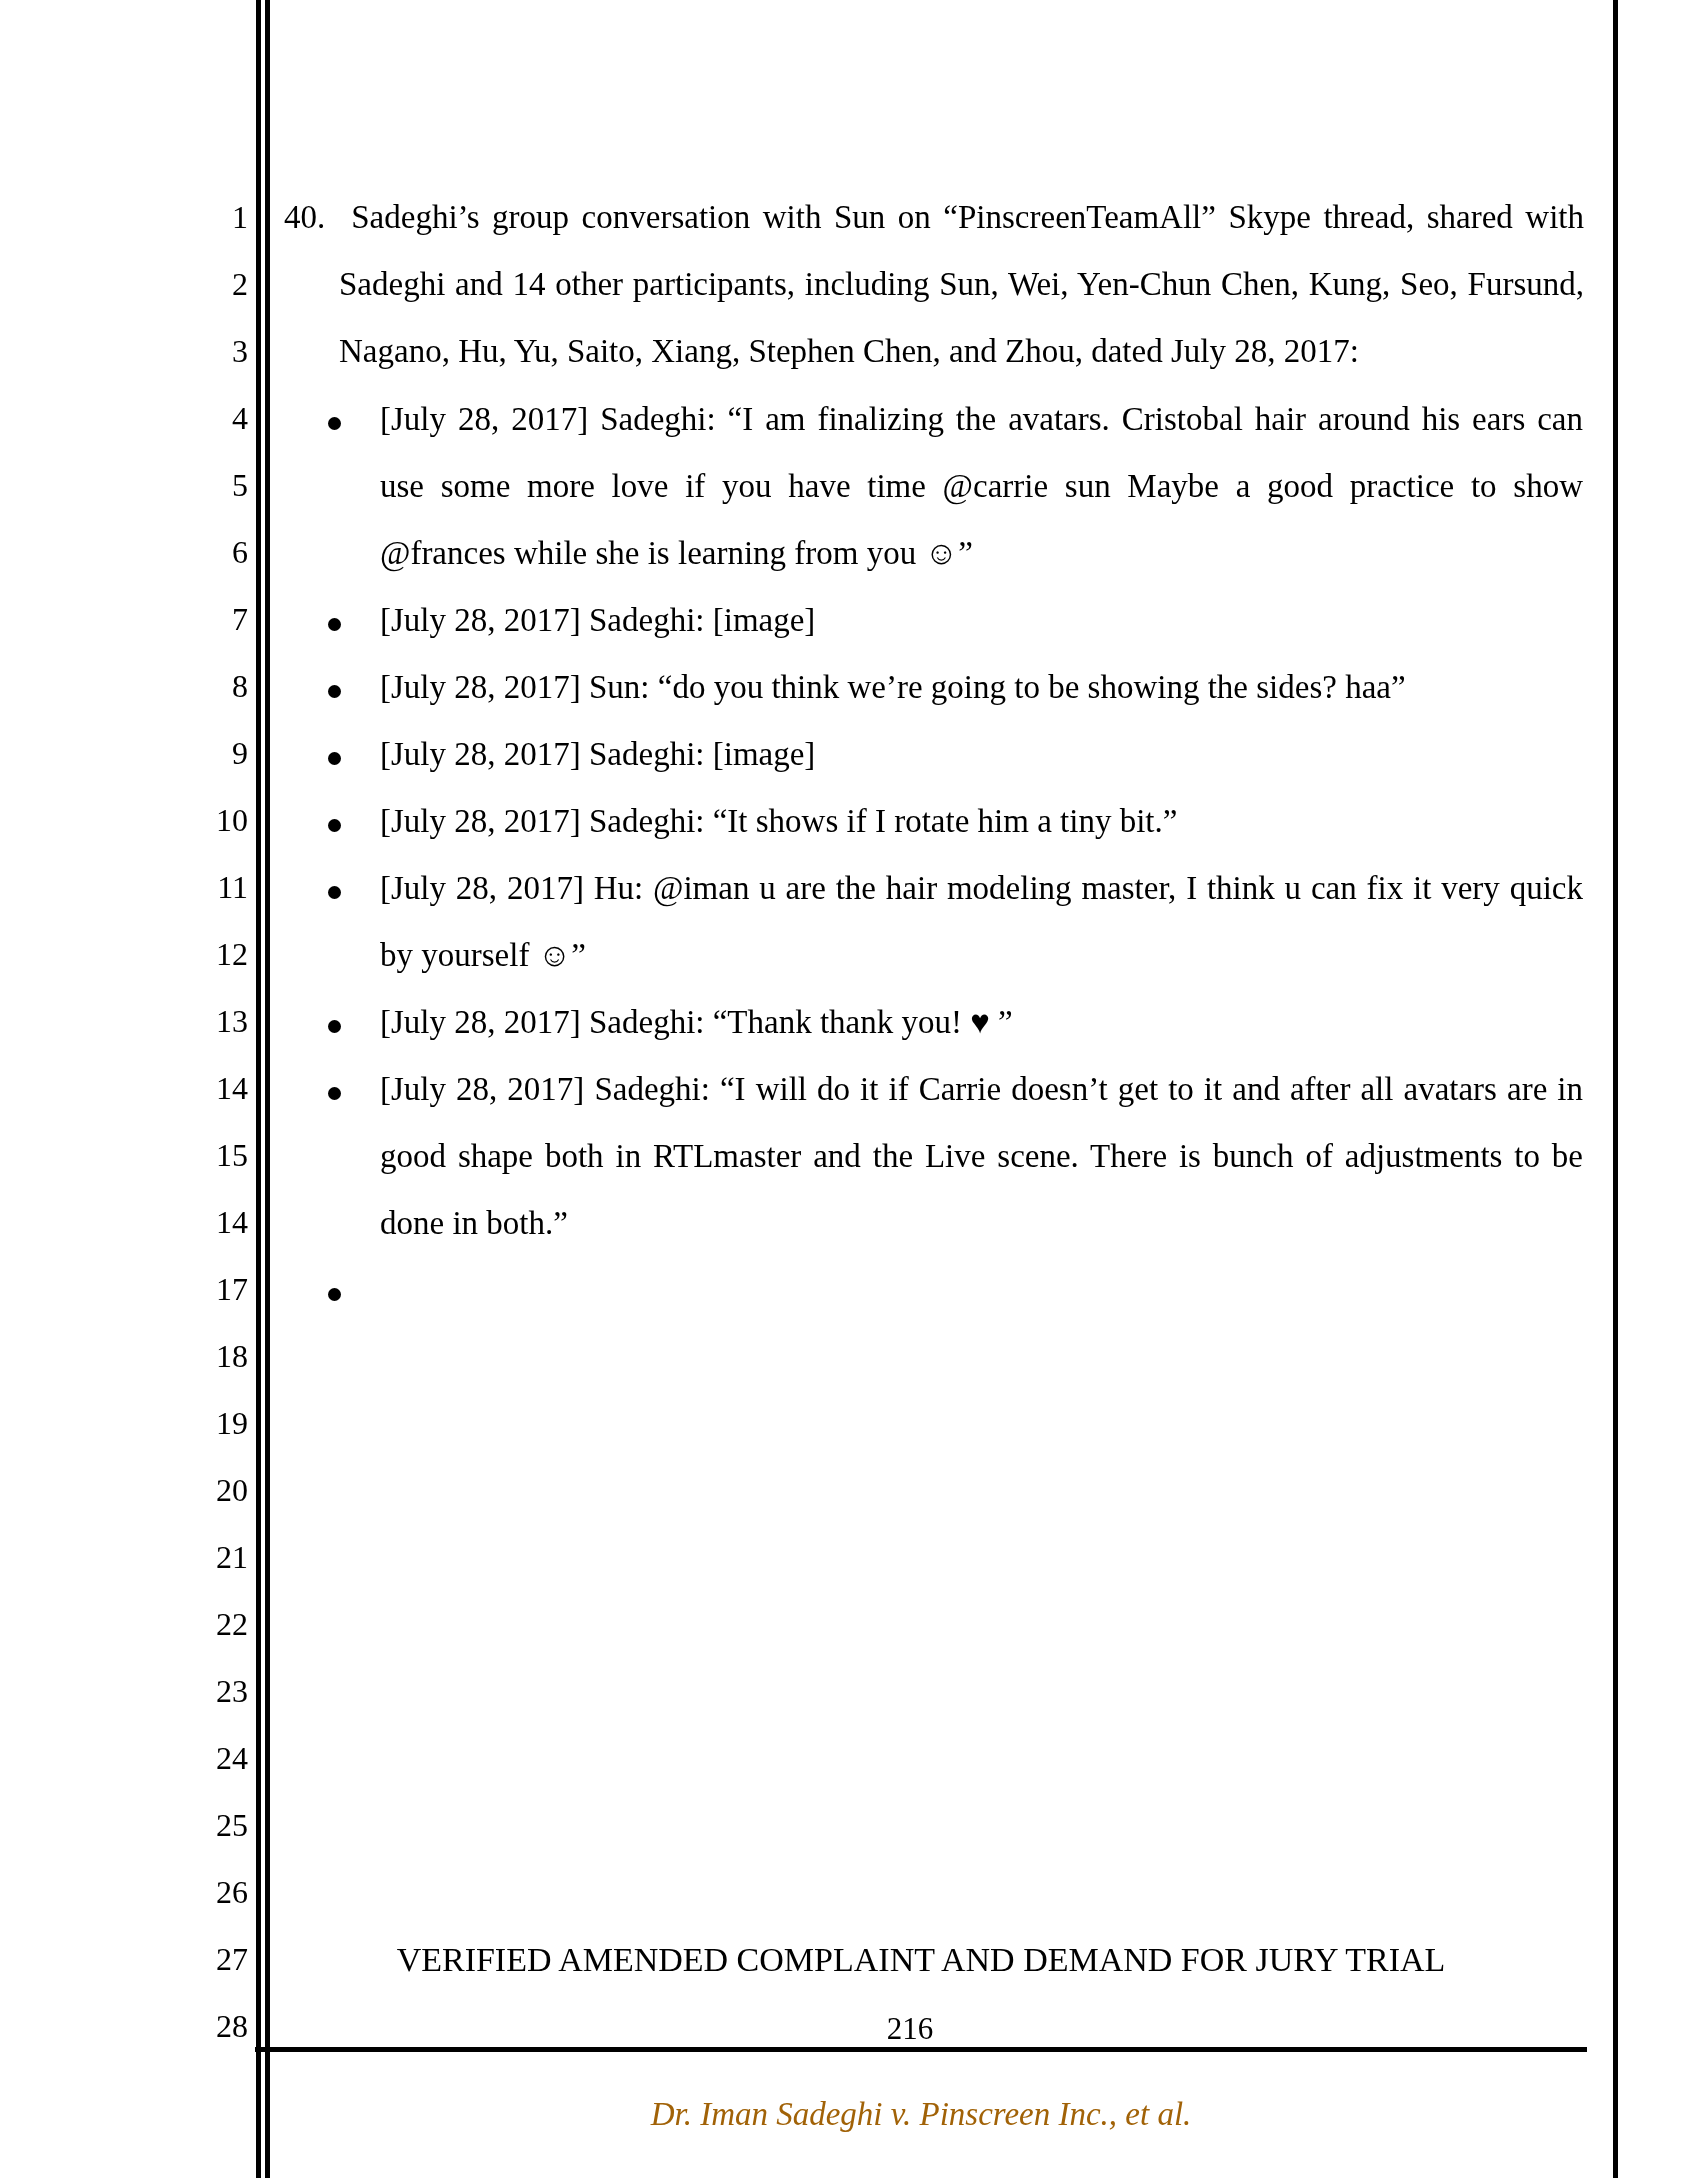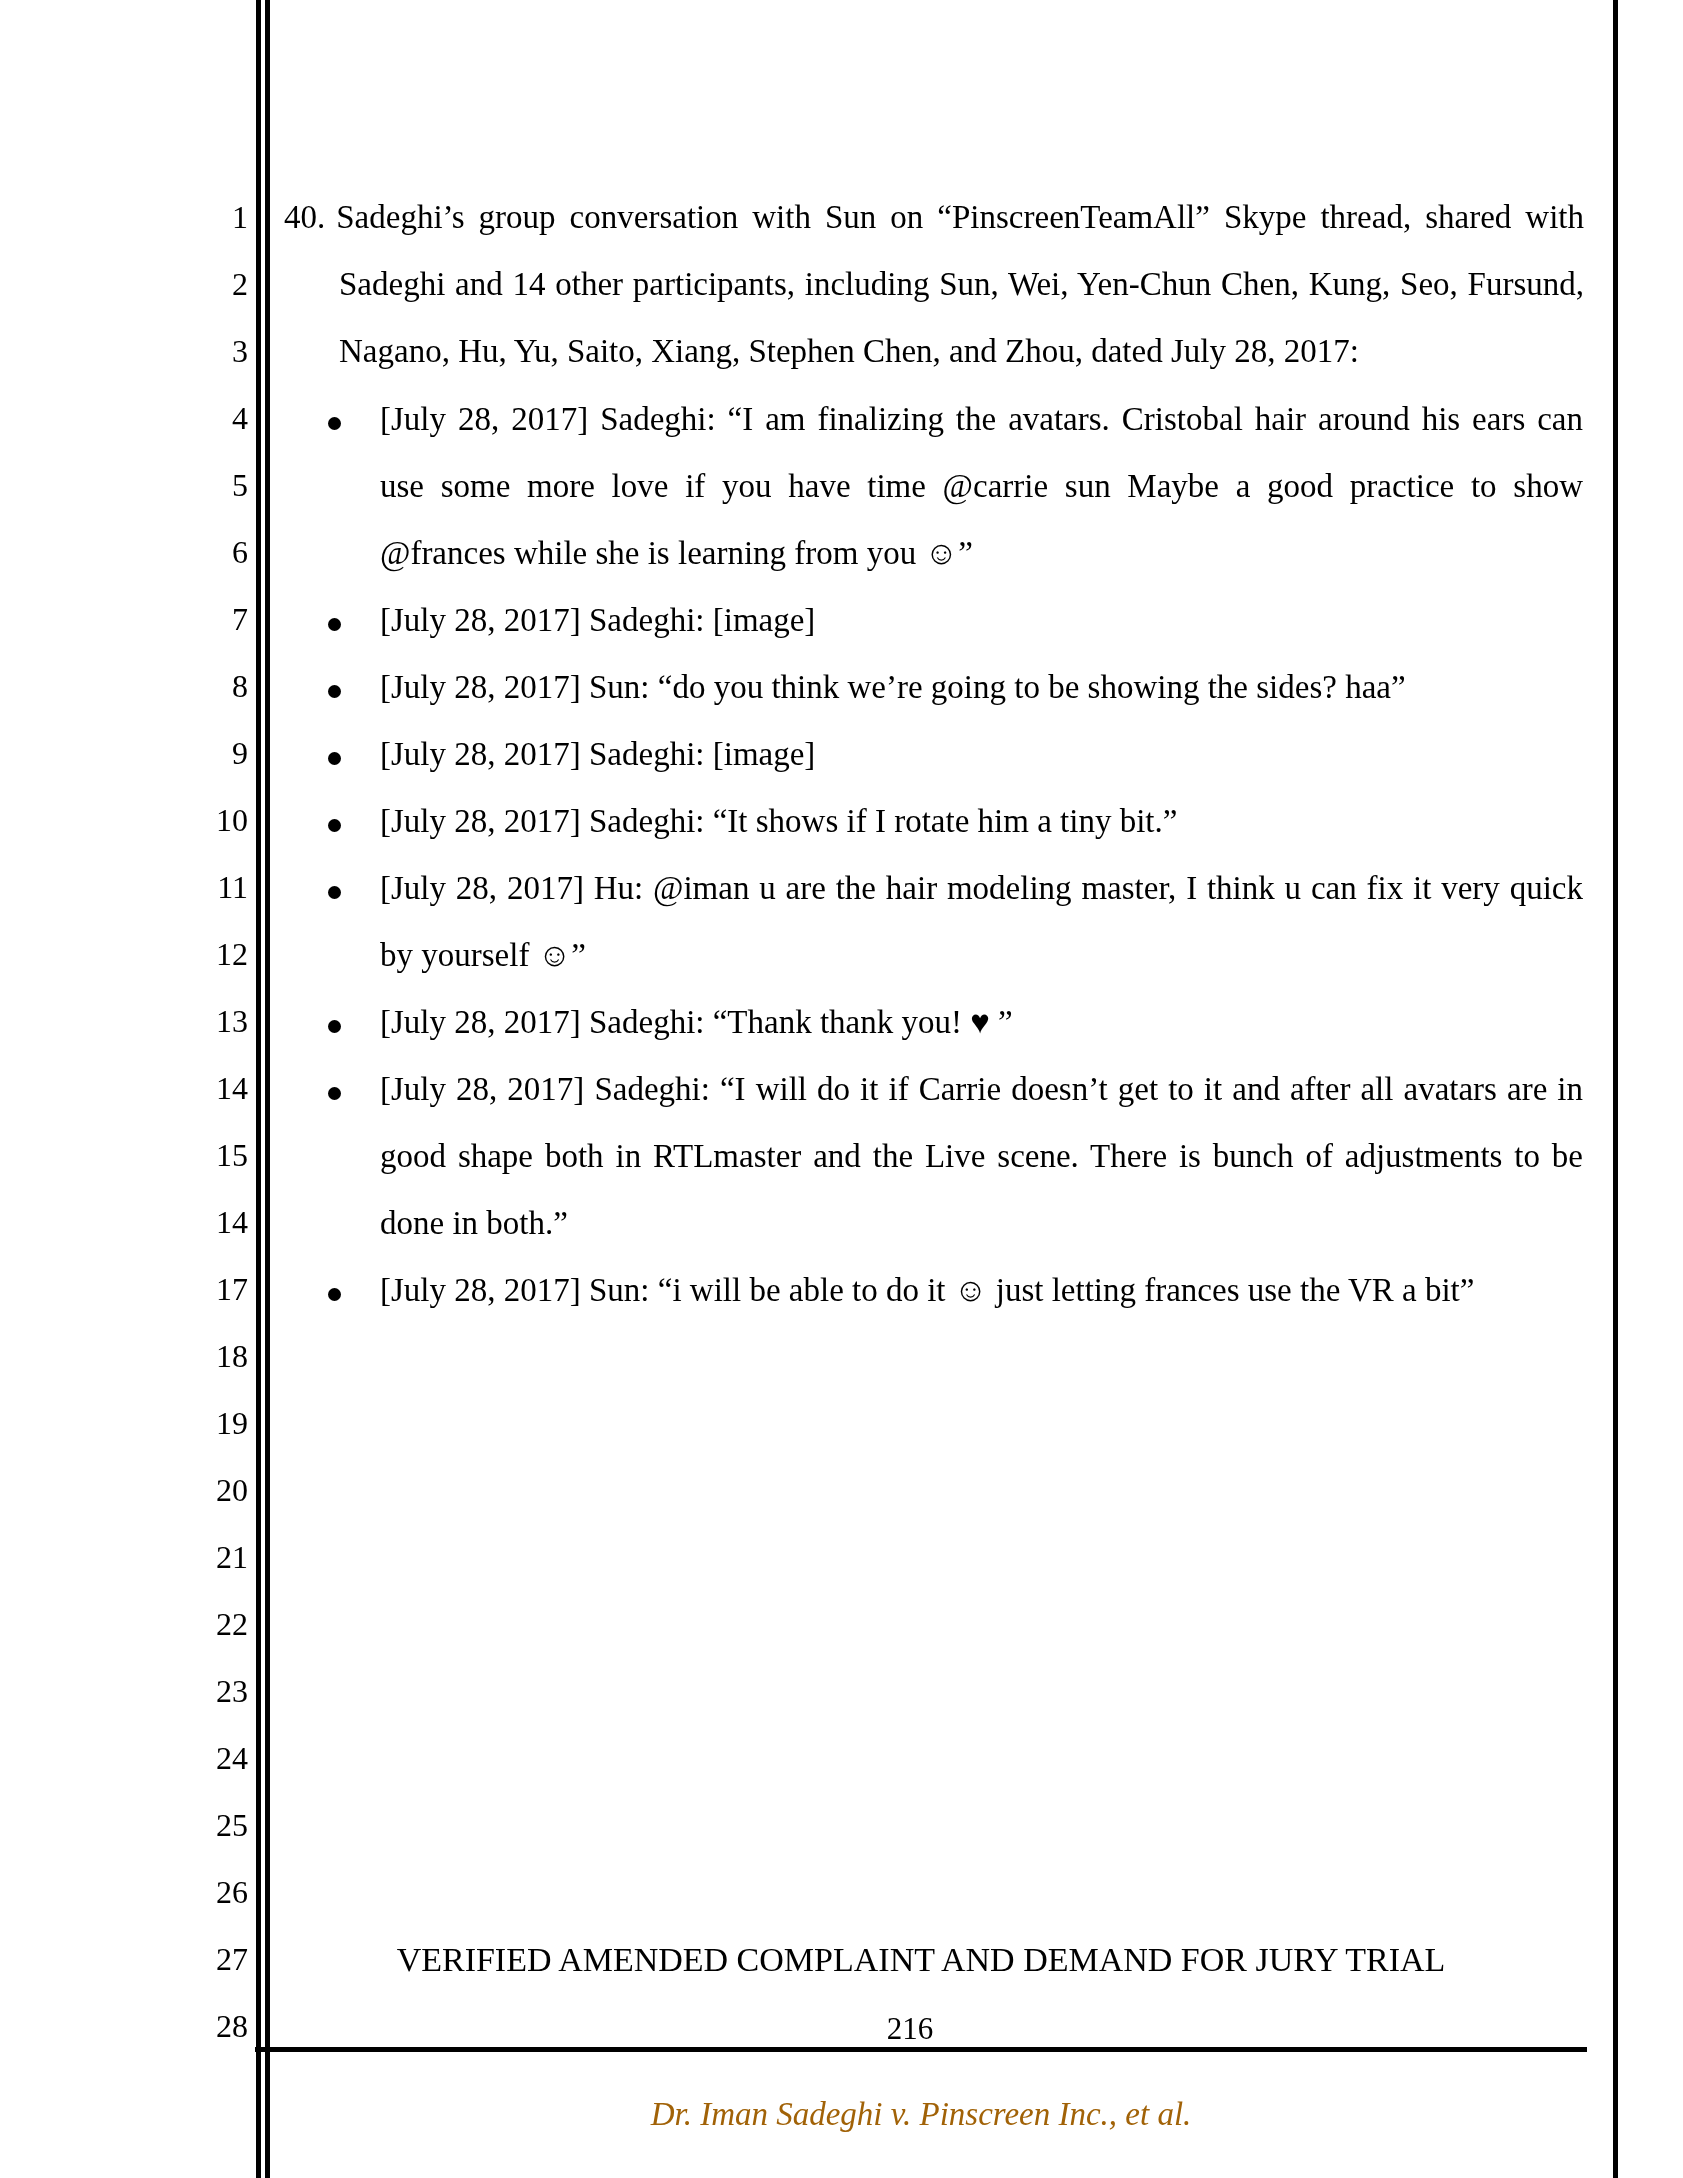--- a/index.html
+++ b/index.html
@@ -30,21 +30,21 @@
   
   .content{
     position:absolute;left:284px;top:184px;width:1300px;
     font-size:33px;line-height:67px;
   }
   .para{
     text-align:justify;
     padding-left:55px;text-indent:-55px;
     margin:0;
   }
-  .para-num{margin-right:11px;}
+  .para-num{margin-right:26px;}
   ul.msgs{list-style:none;margin:1px;padding:0;}
   ul.msgs li{
     position:relative;
     padding-left:95px;
     text-align:justify;
     margin:0;
   }
   .bullet-dot{
     position:absolute;left:43px;top:31px;
     width:13px;height:13px;border-radius:50%;
@@ -113,21 +113,21 @@
 
     <ul class="msgs">
       <li><span class="bullet-dot"></span><span>[July 28, 2017] Sadeghi: “I am finalizing the avatars. Cristobal hair around his ears can use some more love if you have time @carrie sun Maybe a good practice to show @frances while she is learning from you ☺”</span></li>
       <li><span class="bullet-dot"></span><span>[July 28, 2017] Sadeghi: [image]</span></li>
       <li><span class="bullet-dot"></span><span>[July 28, 2017] Sun: “do you think we’re going to be showing the sides? haa”</span></li>
       <li><span class="bullet-dot"></span><span>[July 28, 2017] Sadeghi: [image]</span></li>
       <li><span class="bullet-dot"></span><span>[July 28, 2017] Sadeghi: “It shows if I rotate him a tiny bit.”</span></li>
       <li><span class="bullet-dot"></span><span>[July 28, 2017] Hu: @iman u are the hair modeling master, I think u can fix it very quick by yourself ☺”</span></li>
       <li><span class="bullet-dot"></span><span>[July 28, 2017] Sadeghi: “Thank thank you! ♥ ”</span></li>
       <li><span class="bullet-dot"></span><span>[July 28, 2017] Sadeghi: “I will do it if Carrie doesn’t get to it and after all avatars are in good shape both in RTLmaster and the Live scene. There is bunch of adjustments to be done in both.”</span></li>
-      <li><span class="bullet-dot"></span><span>[July 28, 2017] Sun: “i will be able to do it ☺ just letting frances use the VR a bit”</span></li>
+      <li><span class="bullet-dot"></span></li>
     </ul>
   </div>
 
   <div class="footer-pageno">216</div>
   <div class="footer-rule"></div>
   <div class="footer-title">VERIFIED AMENDED COMPLAINT AND DEMAND FOR JURY TRIAL</div>
   <div class="footer-case" style="color: #a16207;">Dr. Iman Sadeghi v. Pinscreen Inc., et al.</div>
 
 </div>
 

